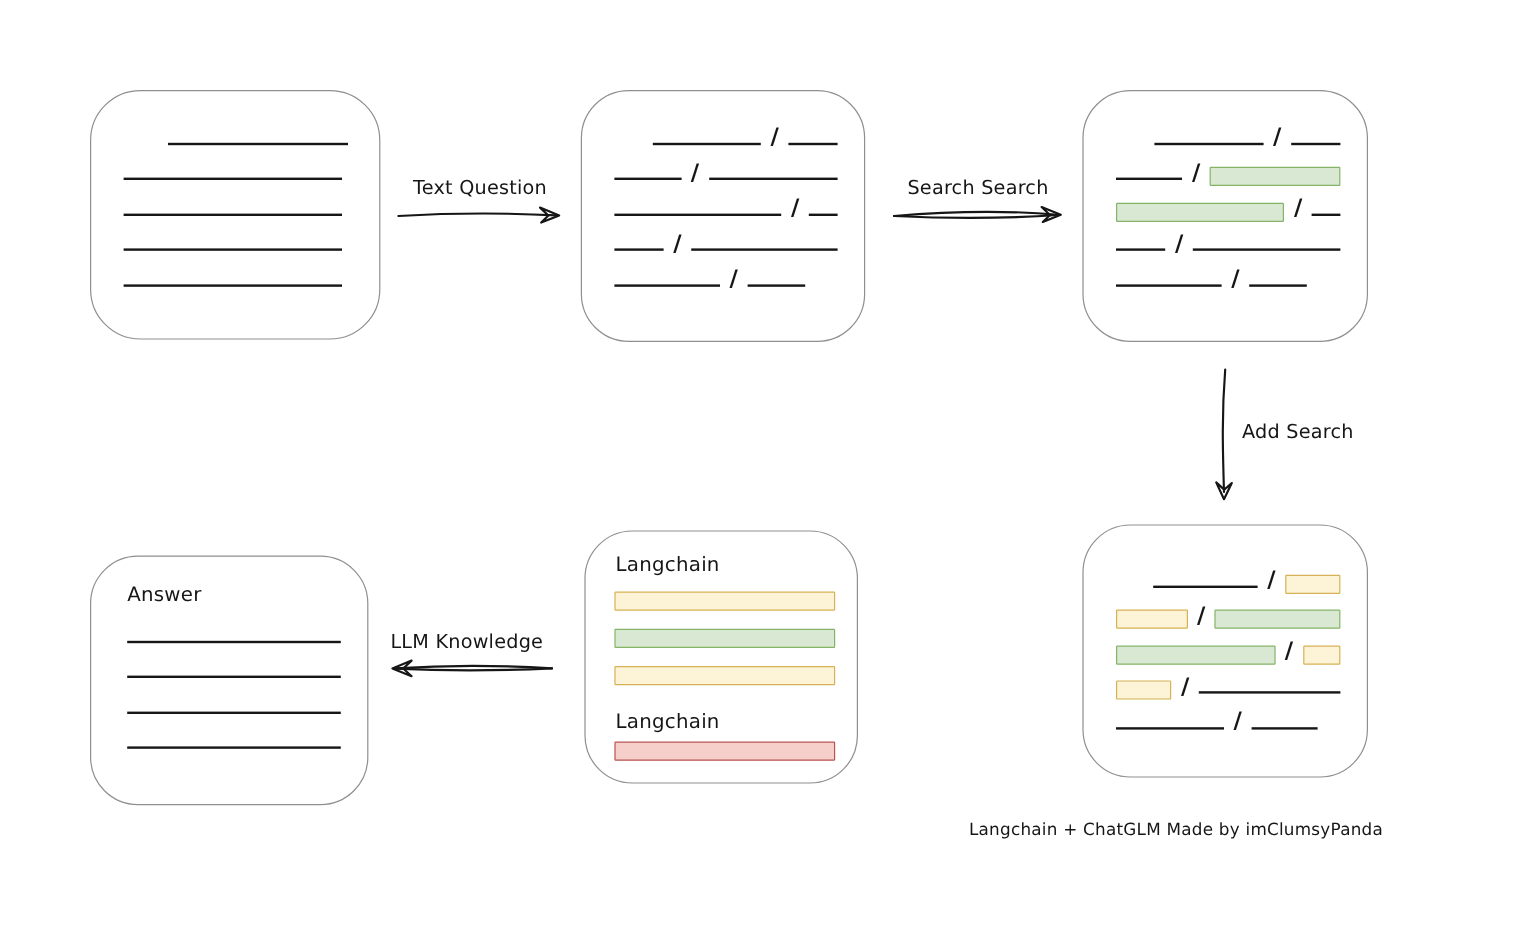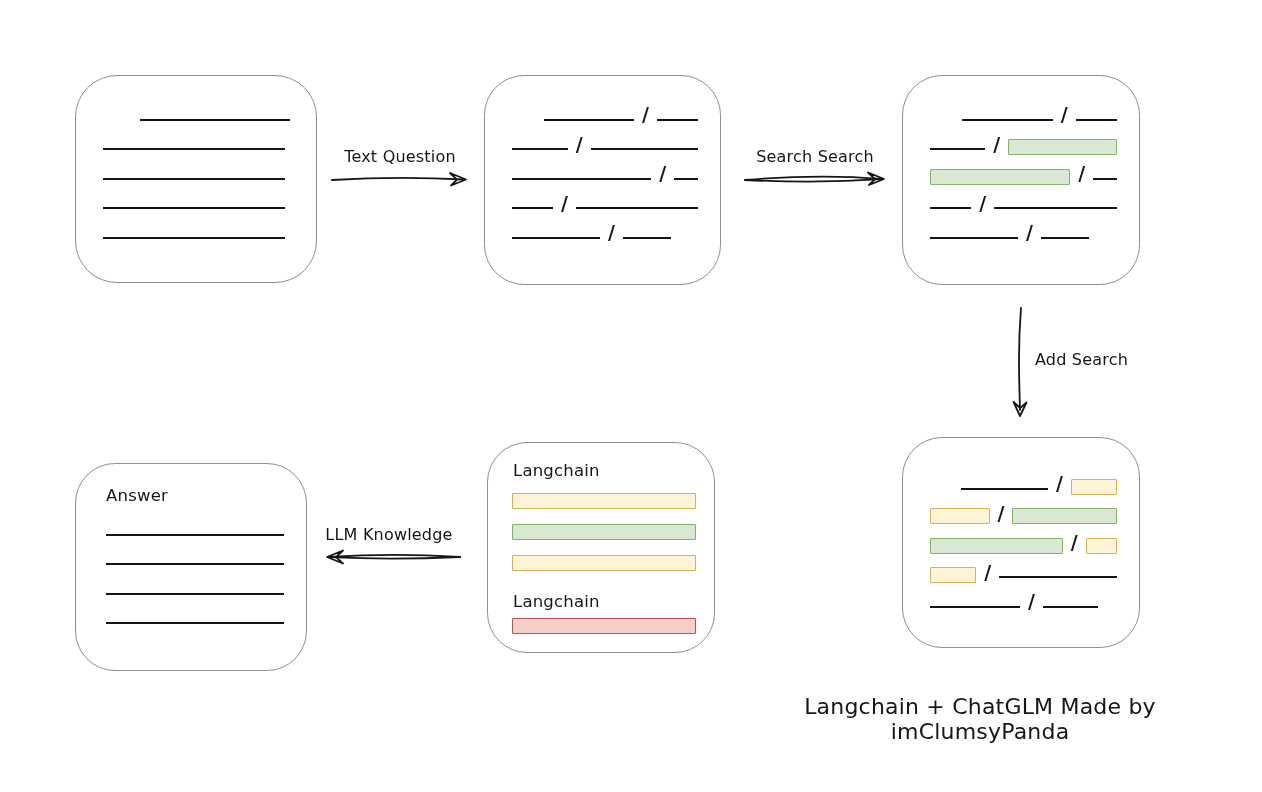--- a/index.html
+++ b/index.html
@@ -49,21 +49,21 @@
   .arrow-svg{display:block;}
   .p-label{font-size:16.5px;letter-spacing:0.2px;margin:0 0 0 25px;}
   .p-bar{
     height:14px;border:1.7px solid;border-radius:1px;
     margin:15px 0 0 24px;
   }
   .bars-knowledge .p-bar:first-child{margin-top:13px;}
   .bars-question .p-bar{margin-top:7px;}
   .caption{
     position:absolute;left:720px;top:684px;width:520px;
-    font-size:22px;text-align:center;letter-spacing:0.2px;margin-top:10px;
+    font-size:14px;text-align:center;letter-spacing:0.2px;
   }
   svg path{fill:none;stroke:#161616;stroke-width:1.8;stroke-linecap:round;stroke-linejoin:round;}
 </style>
 </head>
 <body>
 
 <div class="canvas">
 
   <div class="box" style="left:75px;top:75px;width:242px;height:208px;">
     <div class="rows">

